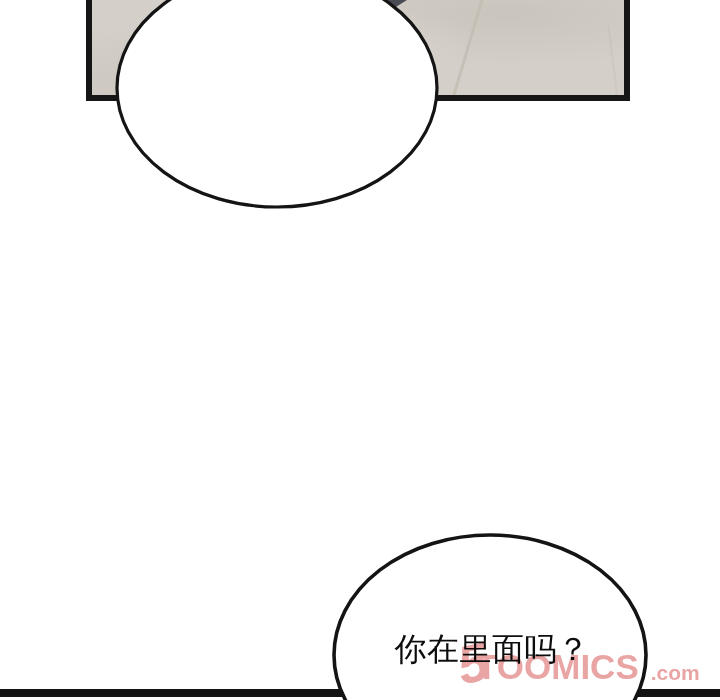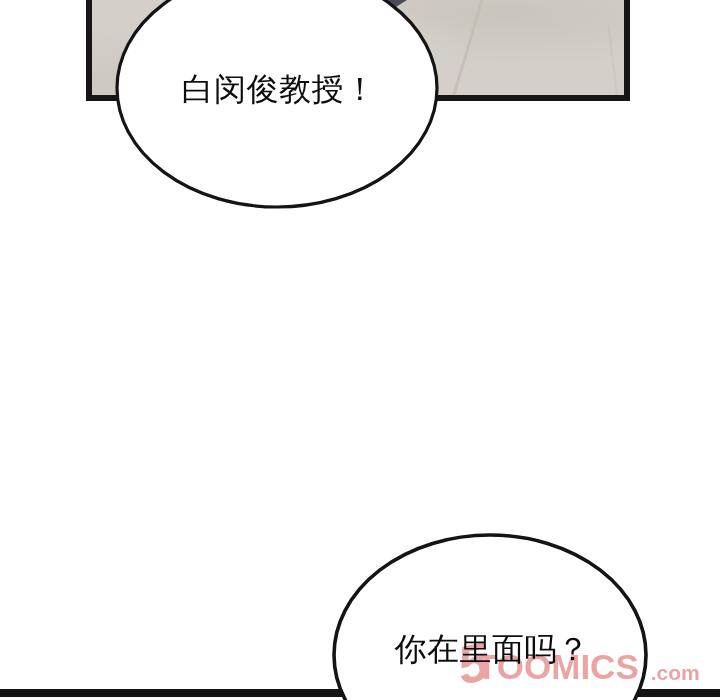--- a/index.html
+++ b/index.html
@@ -139,21 +139,20 @@
   </div>
 
   <div class="wedge"></div>
 
   <svg class="art" width="720" height="700" viewBox="0 0 720 700">
     <rect x="0" y="689" width="720" height="8" fill="#141414"></rect>
     <ellipse cx="490" cy="655" rx="156" ry="120" fill="#ffffff" stroke="#141414" stroke-width="3.6"></ellipse>
     <ellipse cx="277" cy="88" rx="160" ry="119" fill="#ffffff" stroke="#141414" stroke-width="3.2"></ellipse>
   </svg>
 
-  <div class="dialogue dialogue-top">白闵俊教授！</div>
 
   <div class="dialogue dialogue-bottom">你在里面吗？</div>
 
   <div class="watermark">
     <span class="wm-logo">5</span>
     <span class="wm-brand">TOOMICS</span>
     <span class="wm-suffix">.com</span>
   </div>
 
 </div>

